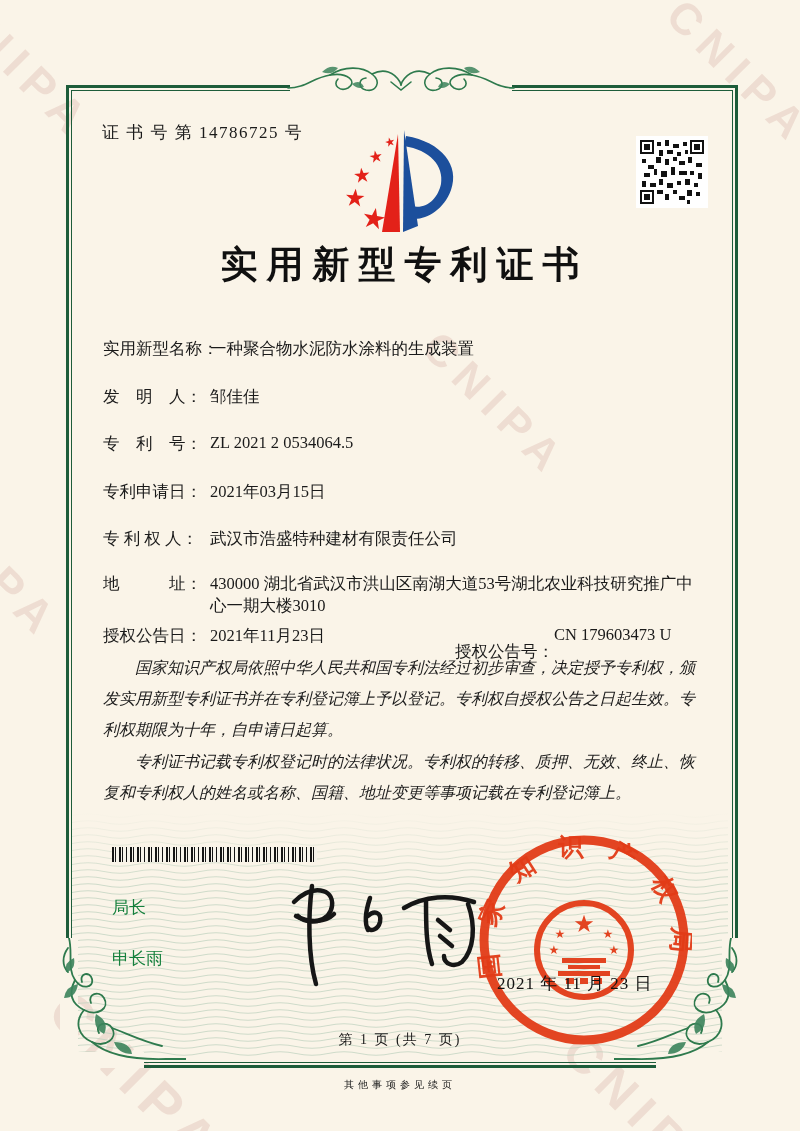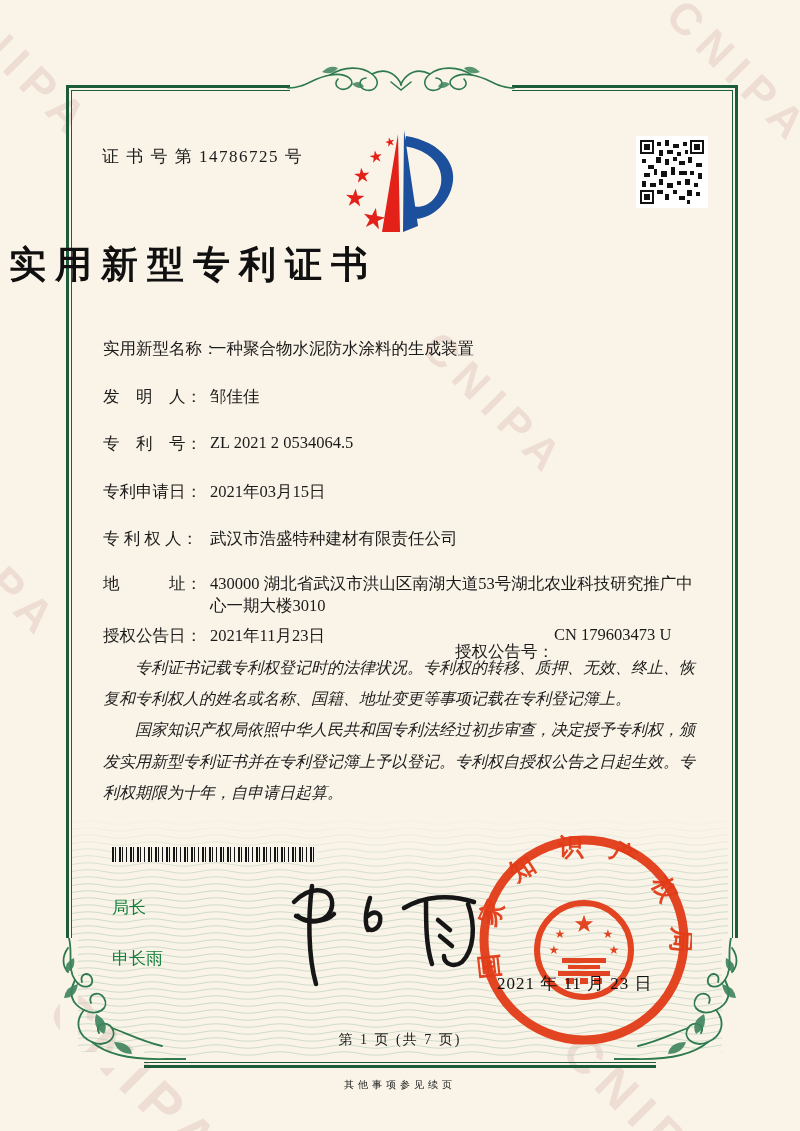--- a/index.html
+++ b/index.html
@@ -21,25 +21,25 @@
     border:3px solid #1d5c3a;
   }
   .frame-inner{ position:absolute; inset:2px; border:1px solid #1d5c3a; }
   
   .waves{ position:absolute; left:72px; top:812px; width:656px; height:246px; }
   .waves-fade{
     position:absolute; left:72px; top:812px; width:656px; height:70px;
     background:linear-gradient(180deg,#faf4e8 0%, rgba(250,244,232,0) 100%);
   }
   
-  .cert-no{ position:absolute; left:102px; top:145px; font-size:17px; letter-spacing:1.5px; }
+  .cert-no{ position:absolute; left:102px; top:121px; font-size:17px; letter-spacing:1.5px; }
   .logo{ position:absolute; left:338px; top:124px; }
   .qr{ position:absolute; left:636px; top:136px; width:72px; height:72px; background:#fff; padding:4px; box-sizing:border-box; }
   .title{
-    position:absolute; left:0; right:0; top:240px; text-align:left;
+    position:absolute; left:0; right:0; top:240px; text-align:center;
     font-size:37px; font-weight:600; letter-spacing:9px; text-indent:9px; color:#101010;
   }
   
   .row{ position:absolute; left:103px; font-size:16.5px; display:flex; }
   .row .lab{ width:107px; white-space:pre; flex:0 0 auto; }
   .row .val{ white-space:pre-wrap; }
   .row-grant .pair2{ position:absolute; left:352px; top:0; display:flex; }
   
   .paras{ position:absolute; left:103px; top:652px; width:601px; }
   .paras p{
@@ -247,22 +247,22 @@
   <div class="row row-grant" style="top:625px; width:600px;">
     <span class="lab">授权公告日：</span>
     <span class="val">2021年11月23日</span>
     <span class="pair2">
       <span class="lab" style="width:auto;margin-top:16px;">授权公告号：</span>
       <span class="val">CN 179603473 U</span>
     </span>
   </div>
 
   <div class="paras">
+    <p>国家知识产权局依照中华人民共和国专利法经过初步审查，决定授予专利权，颁发实用新型专利证书并在专利登记簿上予以登记。专利权自授权公告之日起生效。专利权期限为十年，自申请日起算。</p>
     <p>专利证书记载专利权登记时的法律状况。专利权的转移、质押、无效、终止、恢复和专利权人的姓名或名称、国籍、地址变更等事项记载在专利登记簿上。</p>
-    <p>国家知识产权局依照中华人民共和国专利法经过初步审查，决定授予专利权，颁发实用新型专利证书并在专利登记簿上予以登记。专利权自授权公告之日起生效。专利权期限为十年，自申请日起算。</p>
   </div>
 
   <div class="barcode"></div>
 
   <div class="officer">
     <div>局长</div>
     <div class="name">申长雨</div>
   </div>
 
   <svg class="signature" width="210" height="120" viewBox="0 0 210 120">

